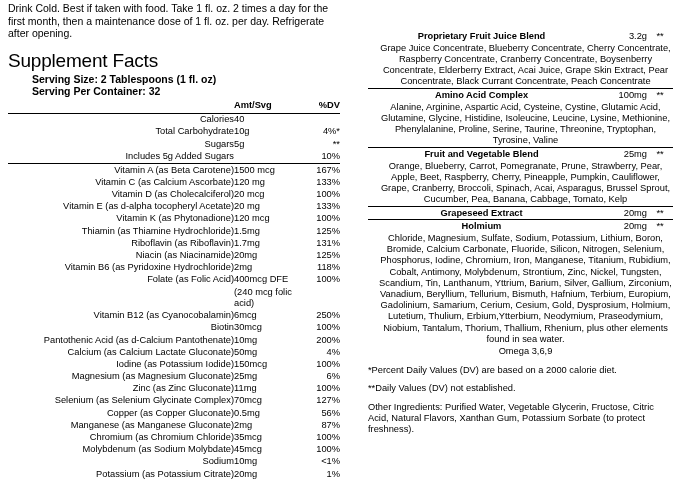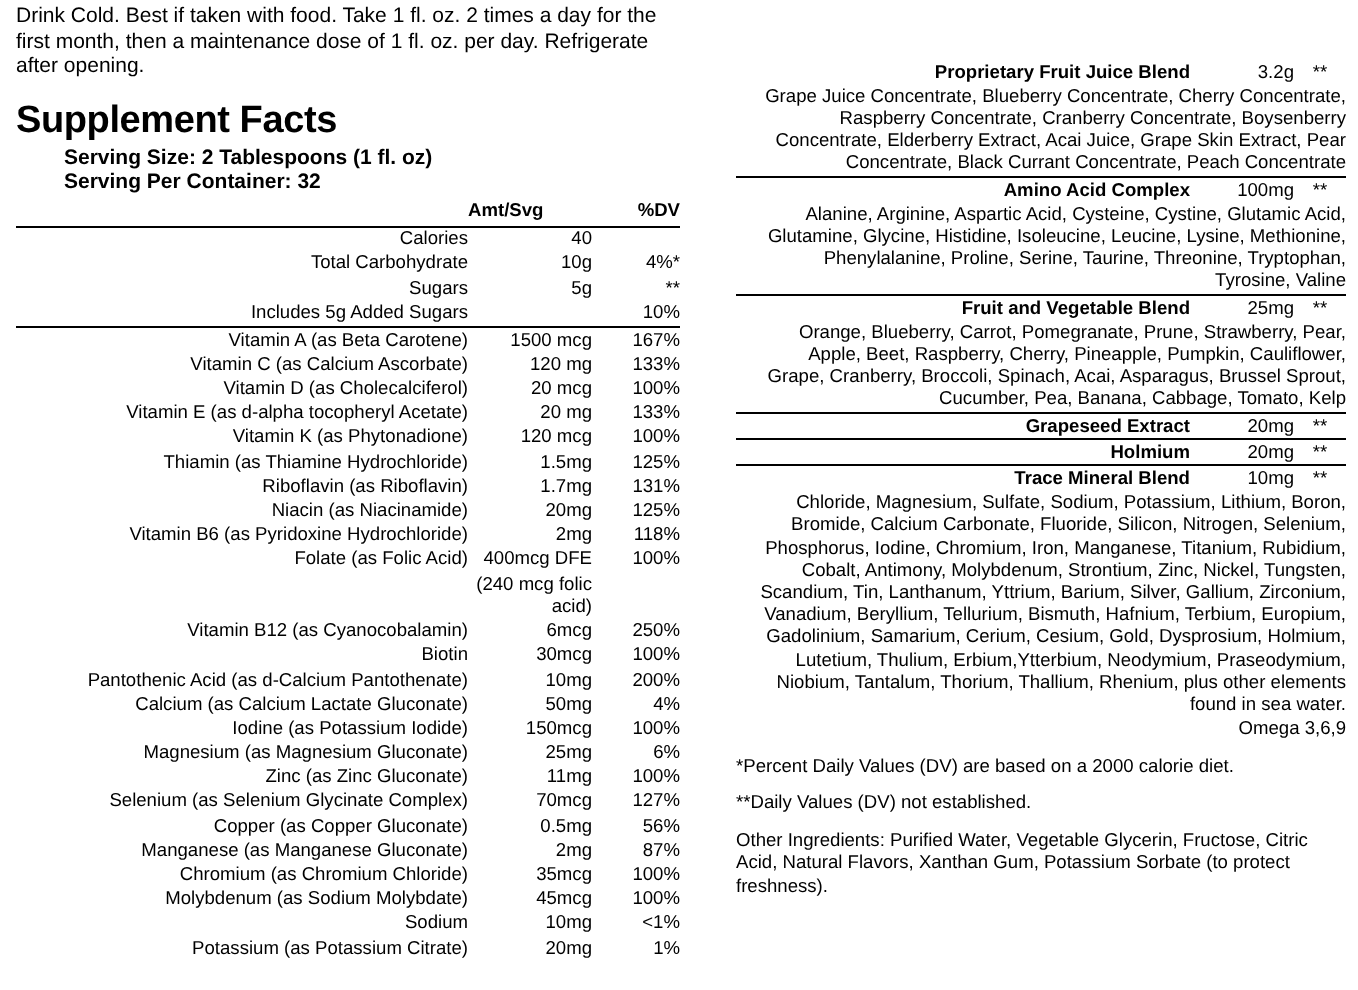--- a/index.html
+++ b/index.html
@@ -29,21 +29,21 @@
     height: 465px;
   }
   .intro {
     font-size: 10.5px;
     line-height: 12.6px;
     margin-top: 2px;
     margin-bottom: 6px;
   }
   .sf-title {
     font-size: 19px;
-    font-weight: bold;
+    font-weight: normal;
     letter-spacing: -0.2px;
     margin-top: 10px;
     margin-bottom: 1px;
   }
   .sf-serving {
     font-size: 10.5px;
     font-weight: bold;
     line-height: 12px;
     padding-left: 24px;
   }
@@ -52,42 +52,42 @@
     border-collapse: collapse;
     font-size: 9.3px;
     margin-top: 3px;
   }
   table.nut td {
     padding: 0.4px 0;
     vertical-align: top;
     line-height: 11.4px;
   }
   td.name { text-align: right; }
-  td.amt  { width: 62px; text-align: right; padding-left: 2px; }
+  td.amt  { width: 62px; text-align: left; padding-left: 2px; }
   td.dv   { width: 44px; text-align: right; padding-right: 6px; }
   .hdr td { font-weight: bold; font-size: 9.3px; padding-bottom: 1px; }
   .hdr td.amt { text-align: left; }
   .hdr td.dv { text-align: right; }
   .rule-head td { border-bottom: 1px solid #000; padding: 0; height: 1px; }
   .rule-thin td { border-bottom: 1px solid #000; padding: 0; height: 1px; }
   .indent1 { padding-left: 10px !important; }
   .indent2 { padding-left: 20px !important; }
 
   
   table.blend {
     width: 100%;
     border-collapse: collapse;
     font-size: 9.3px;
   }
   table.blend td {
     vertical-align: top;
     padding: 0.5px 0;
     line-height: 11.2px;
   }
-  td.bname { text-align: right; padding-right: 4px; }
+  td.bname { text-align: center; padding-right: 4px; }
   td.bamt { width: 52px; text-align: right; padding-right: 2px; white-space: nowrap; }
   td.bdv  { width: 26px; text-align: center; }
   .blend-title { font-weight: bold; }
   .blend-body { padding-left: 10px !important; padding-right: 2px; }
   tr.topline td { border-top: 1px solid #000; }
   .footnotes {
     font-size: 9.3px;
     line-height: 11.4px;
     margin-top: 7px;
   }
@@ -306,25 +306,20 @@
           <td class="bamt">20mg</td>
           <td class="bdv">**</td>
         </tr>
 
         <tr class="topline">
           <td class="bname blend-title">Holmium</td>
           <td class="bamt">20mg</td>
           <td class="bdv">**</td>
         </tr>
 
-        <tr class="topline">
-          <td class="bname blend-title">Trace Mineral Blend</td>
-          <td class="bamt">10mg</td>
-          <td class="bdv">**</td>
-        </tr>
         <tr>
           <td class="bname blend-body" colspan="3">Chloride, Magnesium, Sulfate, Sodium, Potassium, Lithium, Boron, Bromide, Calcium Carbonate, Fluoride, Silicon, Nitrogen, Selenium, Phosphorus, Iodine, Chromium, Iron, Manganese, Titanium, Rubidium, Cobalt, Antimony, Molybdenum, Strontium, Zinc, Nickel, Tungsten, Scandium, Tin, Lanthanum, Yttrium, Barium, Silver, Gallium, Zirconium, Vanadium, Beryllium, Tellurium, Bismuth, Hafnium, Terbium, Europium, Gadolinium, Samarium, Cerium, Cesium, Gold, Dysprosium, Holmium, Lutetium, Thulium, Erbium,Ytterbium, Neodymium, Praseodymium, Niobium, Tantalum, Thorium, Thallium, Rhenium, plus other elements found in sea water.</td>
         </tr>
 
         <tr>
           <td class="bname omega" colspan="3">Omega 3,6,9</td>
         </tr>
       </tbody>
     </table>
 

